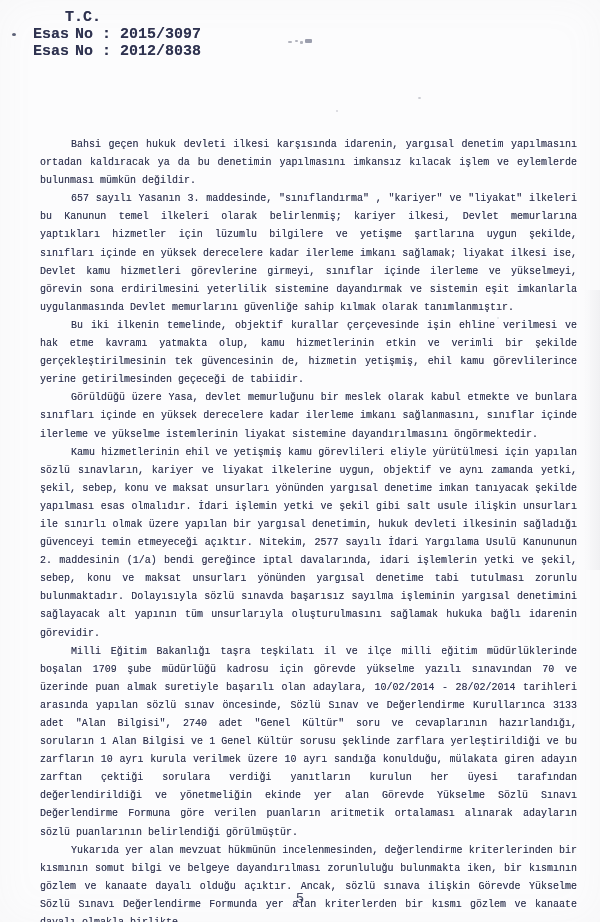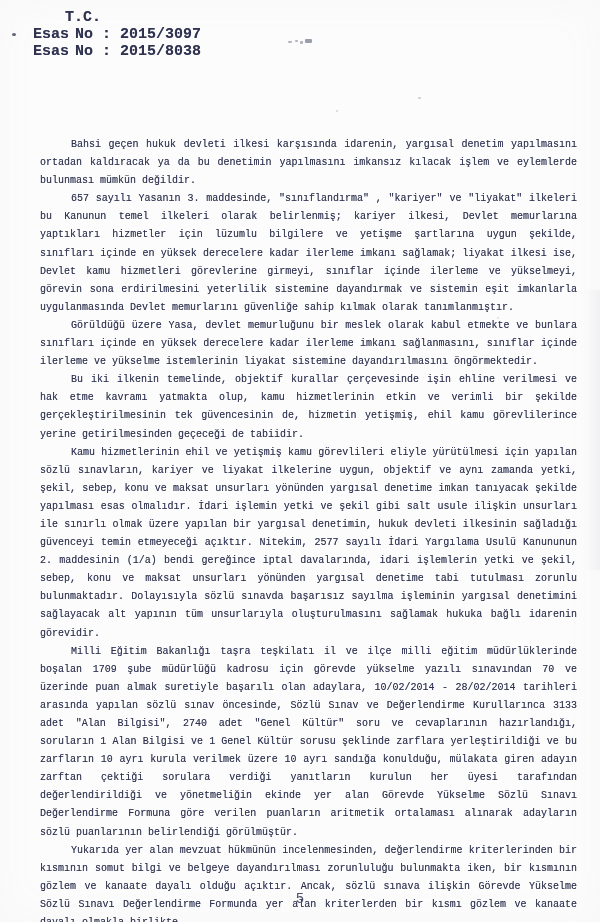--- a/index.html
+++ b/index.html
@@ -89,29 +89,29 @@
   <span class="edge-streak"></span>
 
   <header class="doc-header">
     <div class="hdr-tc">T.C.</div>
     <div class="case-line">
       <span class="case-label">Esas</span>
       <span class="case-value">No : 2015/3097</span>
     </div>
     <div class="case-line">
       <span class="case-label">Esas</span>
-      <span class="case-value">No : 2015/8038</span>
+      <span class="case-value">No : 2012/8038</span>
     </div>
   </header>
 
   <main class="doc-body">
     <p>Bahsi geçen hukuk devleti ilkesi karşısında idarenin, yargısal denetim yapılmasını ortadan kaldıracak ya da bu denetimin yapılmasını imkansız kılacak işlem ve eylemlerde bulunması mümkün değildir.</p>
     <p>657 sayılı Yasanın 3. maddesinde, "sınıflandırma" , "kariyer" ve "liyakat" ilkeleri bu Kanunun temel ilkeleri olarak belirlenmiş; kariyer ilkesi, Devlet memurlarına yaptıkları hizmetler için lüzumlu bilgilere ve yetişme şartlarına uygun şekilde, sınıfları içinde en yüksek derecelere kadar ilerleme imkanı sağlamak; liyakat ilkesi ise, Devlet kamu hizmetleri görevlerine girmeyi, sınıflar içinde ilerleme ve yükselmeyi, görevin sona erdirilmesini yeterlilik sistemine dayandırmak ve sistemin eşit imkanlarla uygulanmasında Devlet memurlarını güvenliğe sahip kılmak olarak tanımlanmıştır.</p>
+    <p>Bu iki ilkenin temelinde, objektif kurallar çerçevesinde işin ehline verilmesi ve hak etme kavramı yatmakta olup, kamu hizmetlerinin etkin ve verimli bir şekilde gerçekleştirilmesinin tek güvencesinin de, hizmetin yetişmiş, ehil kamu görevlilerince yerine getirilmesinden geçeceği de tabiidir.</p>
     <p>Görüldüğü üzere Yasa, devlet memurluğunu bir meslek olarak kabul etmekte ve bunlara sınıfları içinde en yüksek derecelere kadar ilerleme imkanı sağlanmasını, sınıflar içinde ilerleme ve yükselme istemlerinin liyakat sistemine dayandırılmasını öngörmektedir.</p>
-    <p>Bu iki ilkenin temelinde, objektif kurallar çerçevesinde işin ehline verilmesi ve hak etme kavramı yatmakta olup, kamu hizmetlerinin etkin ve verimli bir şekilde gerçekleştirilmesinin tek güvencesinin de, hizmetin yetişmiş, ehil kamu görevlilerince yerine getirilmesinden geçeceği de tabiidir.</p>
     <p>Kamu hizmetlerinin ehil ve yetişmiş kamu görevlileri eliyle yürütülmesi için yapılan sözlü sınavların, kariyer ve liyakat ilkelerine uygun, objektif ve aynı zamanda yetki, şekil, sebep, konu ve maksat unsurları yönünden yargısal denetime imkan tanıyacak şekilde yapılması esas olmalıdır. İdari işlemin yetki ve şekil gibi salt usule ilişkin unsurları ile sınırlı olmak üzere yapılan bir yargısal denetimin, hukuk devleti ilkesinin sağladığı güvenceyi temin etmeyeceği açıktır. Nitekim, 2577 sayılı İdari Yargılama Usulü Kanununun 2. maddesinin (1/a) bendi gereğince iptal davalarında, idari işlemlerin yetki ve şekil, sebep, konu ve maksat unsurları yönünden yargısal denetime tabi tutulması zorunlu bulunmaktadır. Dolayısıyla sözlü sınavda başarısız sayılma işleminin yargısal denetimini sağlayacak alt yapının tüm unsurlarıyla oluşturulmasını sağlamak hukuka bağlı idarenin görevidir.</p>
     <p>Milli Eğitim Bakanlığı taşra teşkilatı il ve ilçe milli eğitim müdürlüklerinde boşalan 1709 şube müdürlüğü kadrosu için görevde yükselme yazılı sınavından 70 ve üzerinde puan almak suretiyle başarılı olan adaylara, 10/02/2014 - 28/02/2014 tarihleri arasında yapılan sözlü sınav öncesinde, Sözlü Sınav ve Değerlendirme Kurullarınca 3133 adet "Alan Bilgisi", 2740 adet "Genel Kültür" soru ve cevaplarının hazırlandığı, soruların 1 Alan Bilgisi ve 1 Genel Kültür sorusu şeklinde zarflara yerleştirildiği ve bu zarfların 10 ayrı kurula verilmek üzere 10 ayrı sandığa konulduğu, mülakata giren adayın zarftan çektiği sorulara verdiği yanıtların kurulun her üyesi tarafından değerlendirildiği ve yönetmeliğin ekinde yer alan Görevde Yükselme Sözlü Sınavı Değerlendirme Formuna göre verilen puanların aritmetik ortalaması alınarak adayların sözlü puanlarının belirlendiği görülmüştür.</p>
     <p>Yukarıda yer alan mevzuat hükmünün incelenmesinden, değerlendirme kriterlerinden bir kısmının somut bilgi ve belgeye dayandırılması zorunluluğu bulunmakta iken, bir kısmının gözlem ve kanaate dayalı olduğu açıktır. Ancak, sözlü sınava ilişkin Görevde Yükselme Sözlü Sınavı Değerlendirme Formunda yer alan kriterlerden bir kısmı gözlem ve kanaate dayalı olmakla birlikte,</p>
   </main>
 
   <footer class="doc-footer">
     <span>5</span>
   </footer>
 
 </div>

